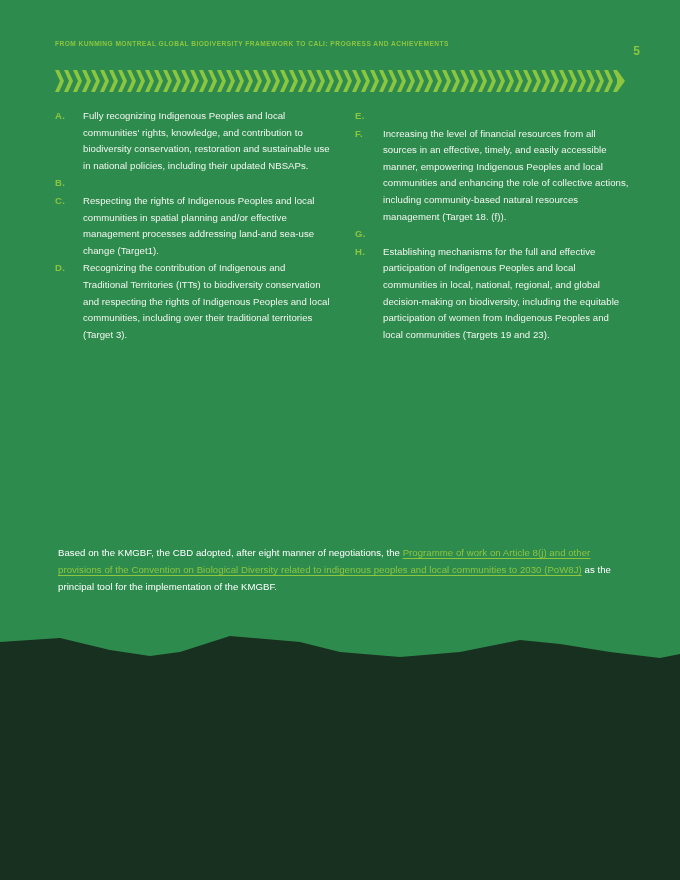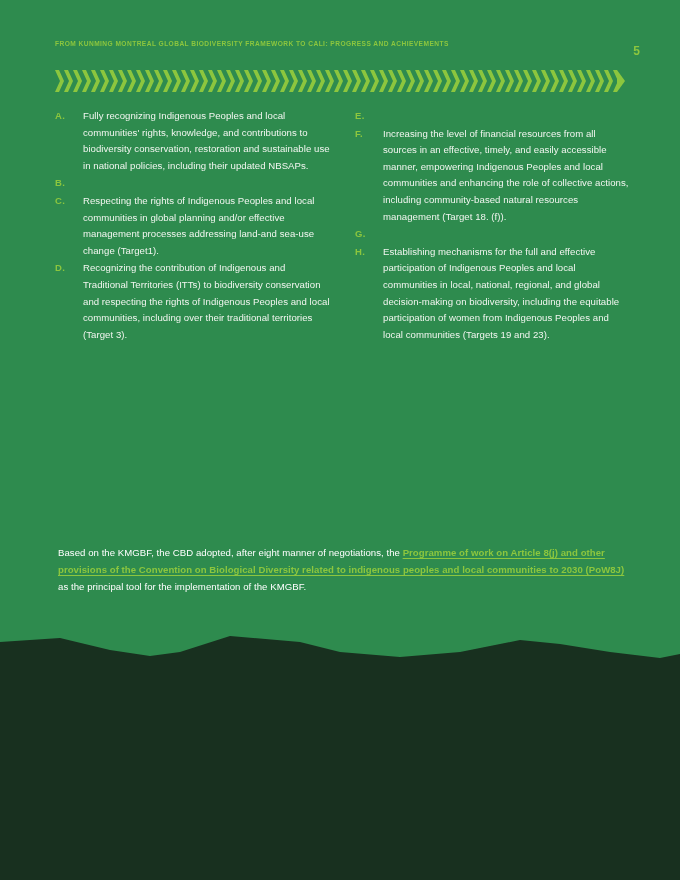--- a/index.html
+++ b/index.html
@@ -40,21 +40,21 @@
   }
   .li .tx{
     flex:1;color:#F2F6F0;font-size:9.6px;line-height:16.6px;letter-spacing:.05px;
   }
 
   
   .para{
     position:absolute;left:58px;top:544px;width:568px;
     color:#FFFFFF;font-size:9.6px;line-height:17px;letter-spacing:.05px;
   }
-  .para .lnk{color:#8CC63E;text-decoration:underline;text-underline-offset:2px;font-weight:bold;}
+  .para .lnk{color:#8CC63E;text-decoration:underline;text-underline-offset:2px;}
 
   
   .diagram{position:absolute;left:0;top:620px;width:680px;height:230px;}
 </style>
 </head>
 <body>
 
 <div id="page">
 
   <div class="landscape">
@@ -75,28 +75,28 @@
       </defs>
       <rect x="0" y="0" width="562" height="22" fill="url(#chev)"></rect>
       <path d="M562 0 L570 11 L562 22 Z" fill="#8CC63E"></path>
     </svg>
   </div>
 
   <div class="cols">
     <div class="col">
       <div class="li">
         <div class="mk">A.</div>
-        <div class="tx">Fully recognizing Indigenous Peoples and local communities' rights, knowledge, and contributions to biodiversity conservation, restoration and sustainable use in national policies, including their updated NBSAPs.</div>
+        <div class="tx">Fully recognizing Indigenous Peoples and local communities' rights, knowledge, and contribution to biodiversity conservation, restoration and sustainable use in national policies, including their updated NBSAPs.</div>
       </div>
       <div class="li">
         <div class="mk">B.</div>
       </div>
       <div class="li">
         <div class="mk">C.</div>
-        <div class="tx">Respecting the rights of Indigenous Peoples and local communities in global planning and/or effective management processes addressing land-and sea-use change (Target1).</div>
+        <div class="tx">Respecting the rights of Indigenous Peoples and local communities in spatial planning and/or effective management processes addressing land-and sea-use change (Target1).</div>
       </div>
       <div class="li">
         <div class="mk">D.</div>
         <div class="tx">Recognizing the contribution of Indigenous and Traditional Territories (ITTs) to biodiversity conservation and respecting the rights of Indigenous Peoples and local communities, including over their traditional territories (Target 3).</div>
       </div>
     </div>
     <div class="col">
       <div class="li">
         <div class="mk">E.</div>
       </div>

